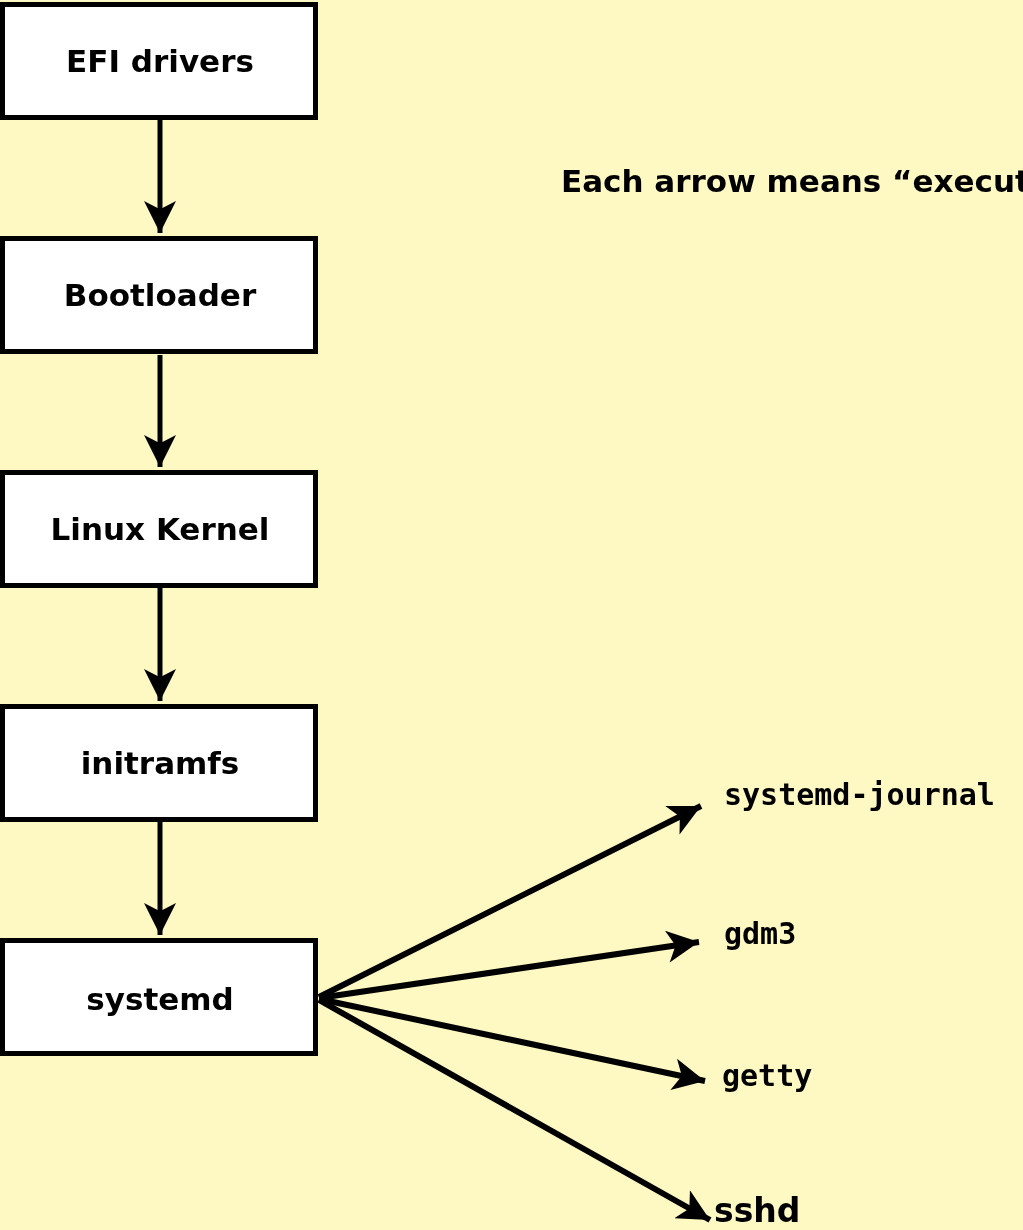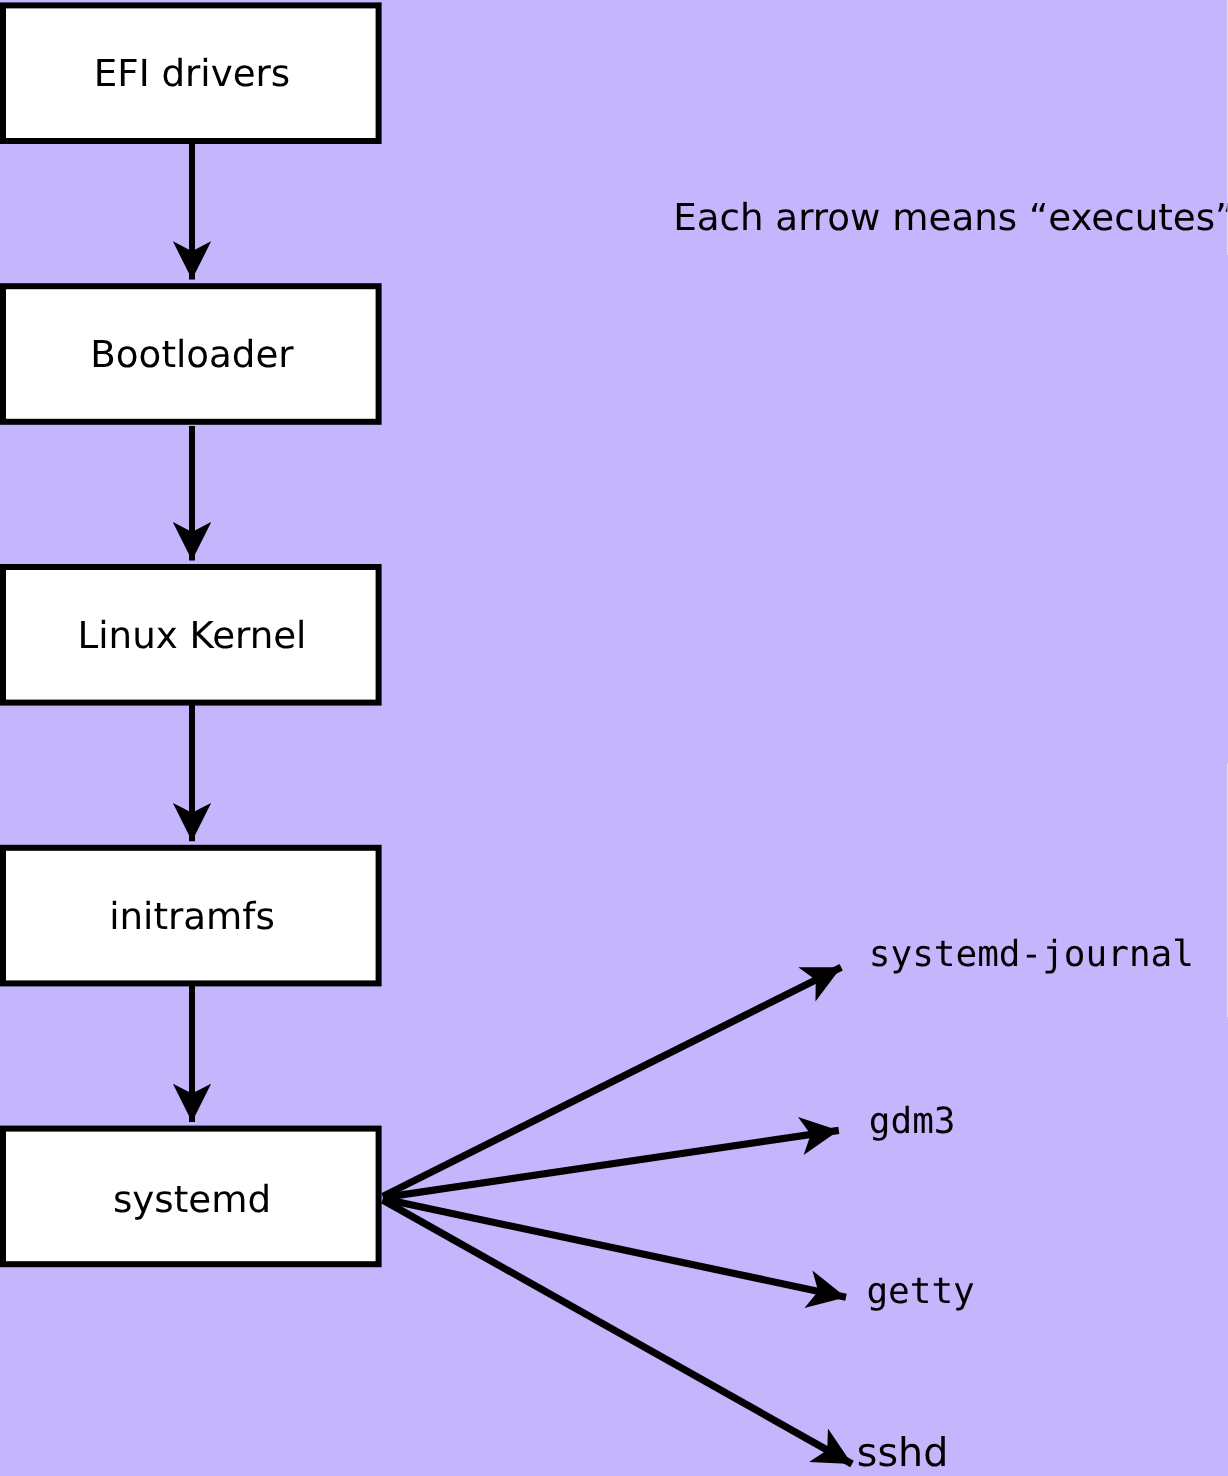--- a/index.html
+++ b/index.html
@@ -7,21 +7,22 @@
     padding: 0;
     background: #ffffff;
     width: 1023px;
     height: 1230px;
     overflow: hidden;
   }
   .stage {
     position: relative;
     width: 1023px;
     height: 1230px;
-    background: #c4b5fd;
+    background: #fef9c3;
+    font-weight: bold;
   }
   svg {
     display: block;
   }
   .box {
     fill: #ffffff;
     stroke: #000000;
     stroke-width: 5;
   }
   .box-label {

